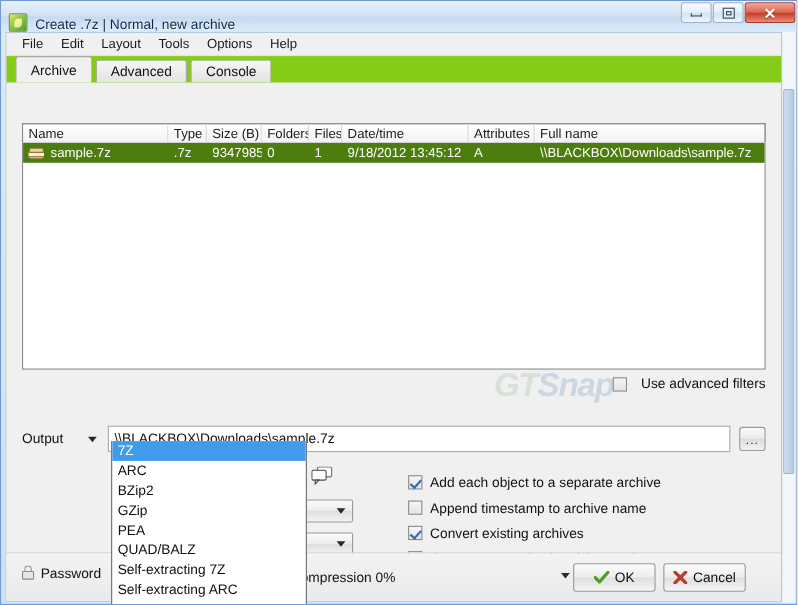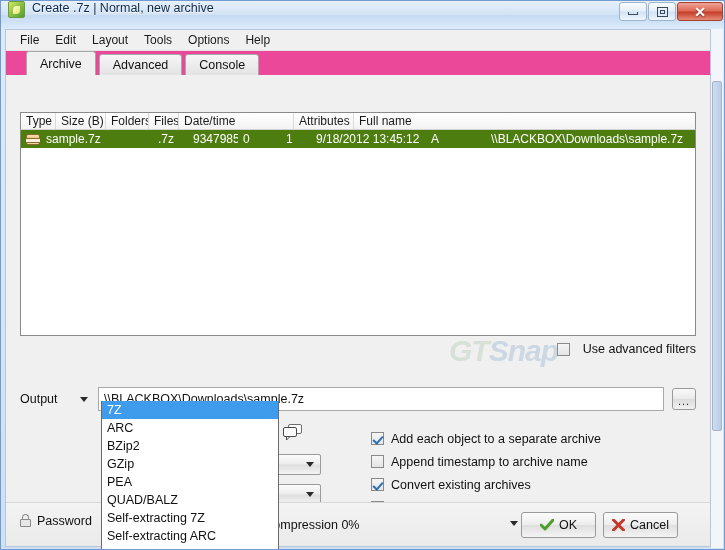--- a/index.html
+++ b/index.html
@@ -16,21 +16,21 @@
     width: 725px; height: 550px;
     background: linear-gradient(180deg,#dfeaf6 0%,#cfe0f2 100%);
     border: 1px solid #6f9bd1;
     overflow: hidden;
   }
 
   
   #titlebar {
     position: absolute; left: 0; top: 0; width: 725px; height: 28px;
     background: linear-gradient(180deg,#e7f0fa 0%,#d3e3f5 48%,#c5daf1 52%,#dcebfb 100%);
-    display: flex; align-items: flex-start;
+    display: flex; align-items: flex-end;
   }
   #win-icon {
     width: 17px; height: 17px; margin-left: 7px; margin-right: 7px;
     border-radius: 2px;
     background: linear-gradient(135deg,#d9e86a 0%,#8fc447 45%,#4f9e2e 100%);
     position: relative; flex: none;
     border: 1px solid #6a9c3a;
   }
   #win-icon::after {
     content:""; position:absolute; left:4px; top:4px; width:7px; height:8px;
@@ -73,22 +73,22 @@
     height: 21px; background: #f0f0f0;
     display: flex; align-items: center; padding-left: 6px;
     border-bottom: 1px solid #e3e3e3;
   }
   .menu-item {
     padding: 2px 8px; font-size: 12px; color: #1b1b1b; cursor: default; text-align: right;
   }
 
   
   #tabstrip {
-    height: 24px; position: relative; padding-left: 20px;
-    display: flex; align-items: flex-end; background: #ec4899;
+    height: 24px; position: relative; padding-left: 8px;
+    display: flex; align-items: flex-end; background: #84cc16;
   }
   .tab {
     height: 21px; padding: 0 13px; margin-right: 3px;
     display: flex; align-items: center;
     font-size: 12.5px; color: #111;
     border: 1px solid #a8a8a8; border-bottom: none;
     border-radius: 3px 3px 0 0;
     background: linear-gradient(180deg,#f6f6f6 0%,#e3e3e3 100%);
   }
   .tab.active {
@@ -327,20 +327,21 @@
       <div class="tab">
         <span>Console</span>
       </div>
     </div>
 
     <div id="archive-panel">
 
       <div id="filelist"></div>
 
       <div id="list-header">
+        <div class="hcell" style="width:132px">Name</div>
         <div class="hcell" style="width:35px">Type</div>
         <div class="hcell" style="width:50px">Size (B)</div>
         <div class="hcell" style="width:43px">Folders</div>
         <div class="hcell" style="width:30px">Files</div>
         <div class="hcell" style="width:115px">Date/time</div>
         <div class="hcell" style="width:60px">Attributes</div>
         <div class="hcell" style="width:209px;border-right:none">Full name</div>
       </div>
 
       <div id="list-rows">

